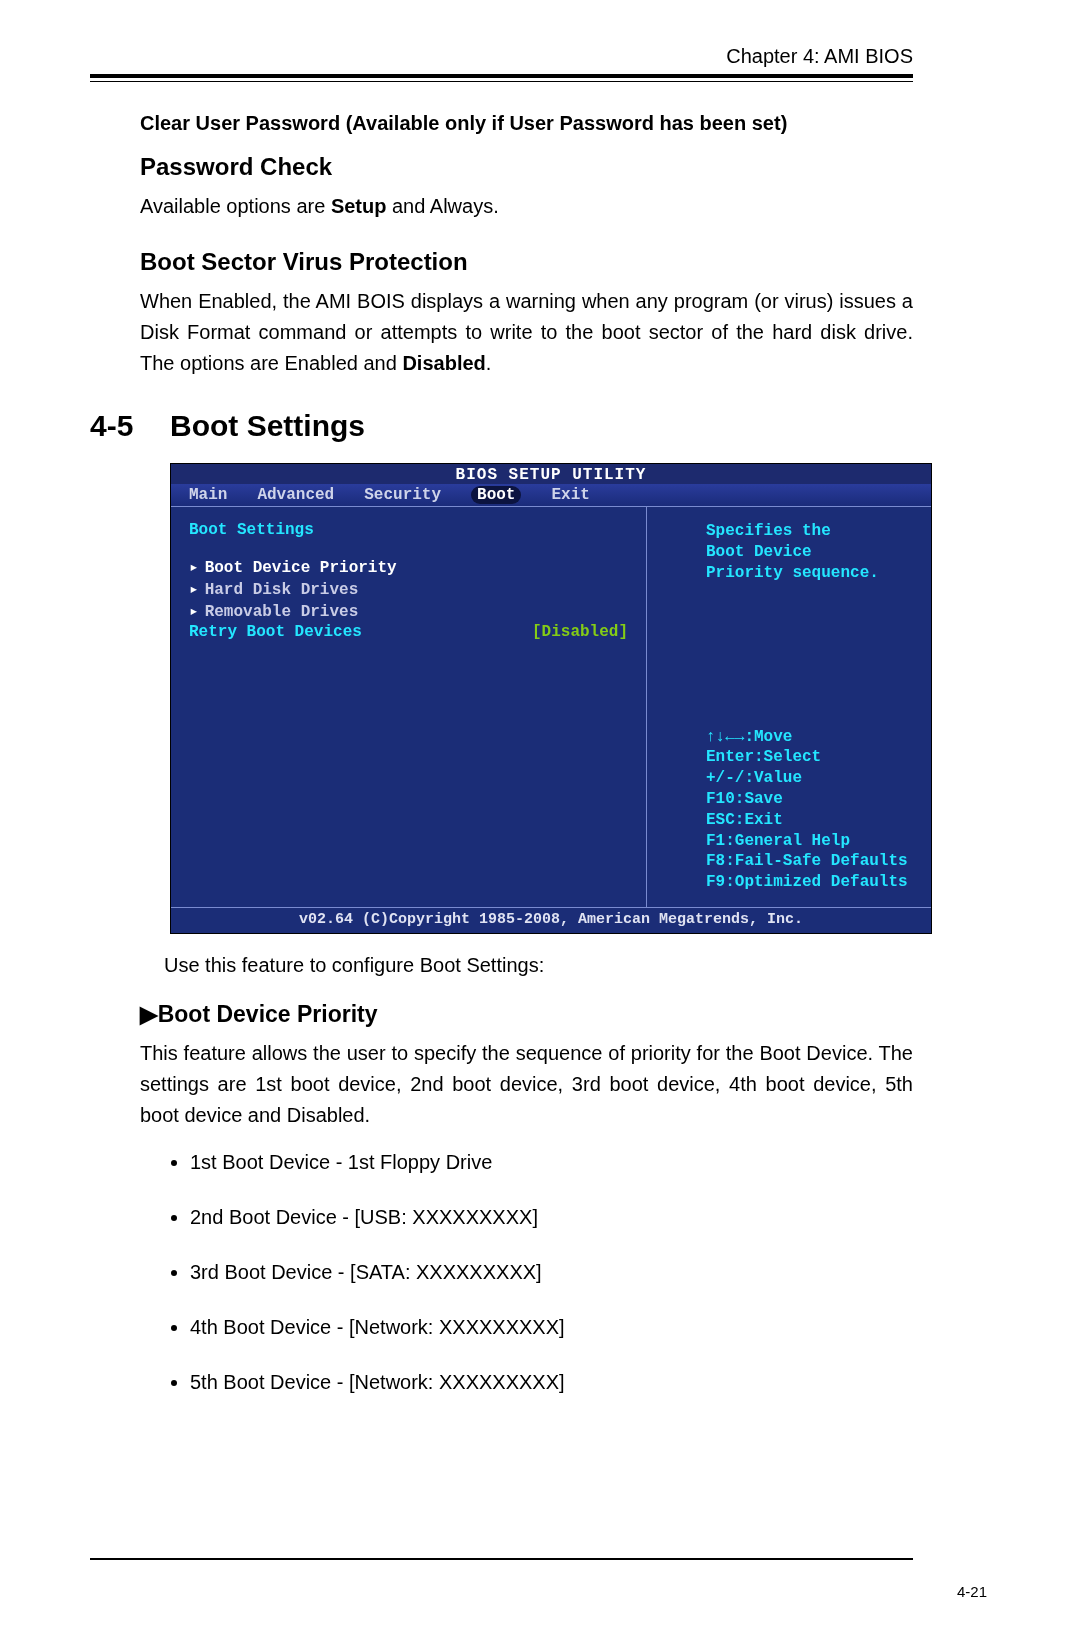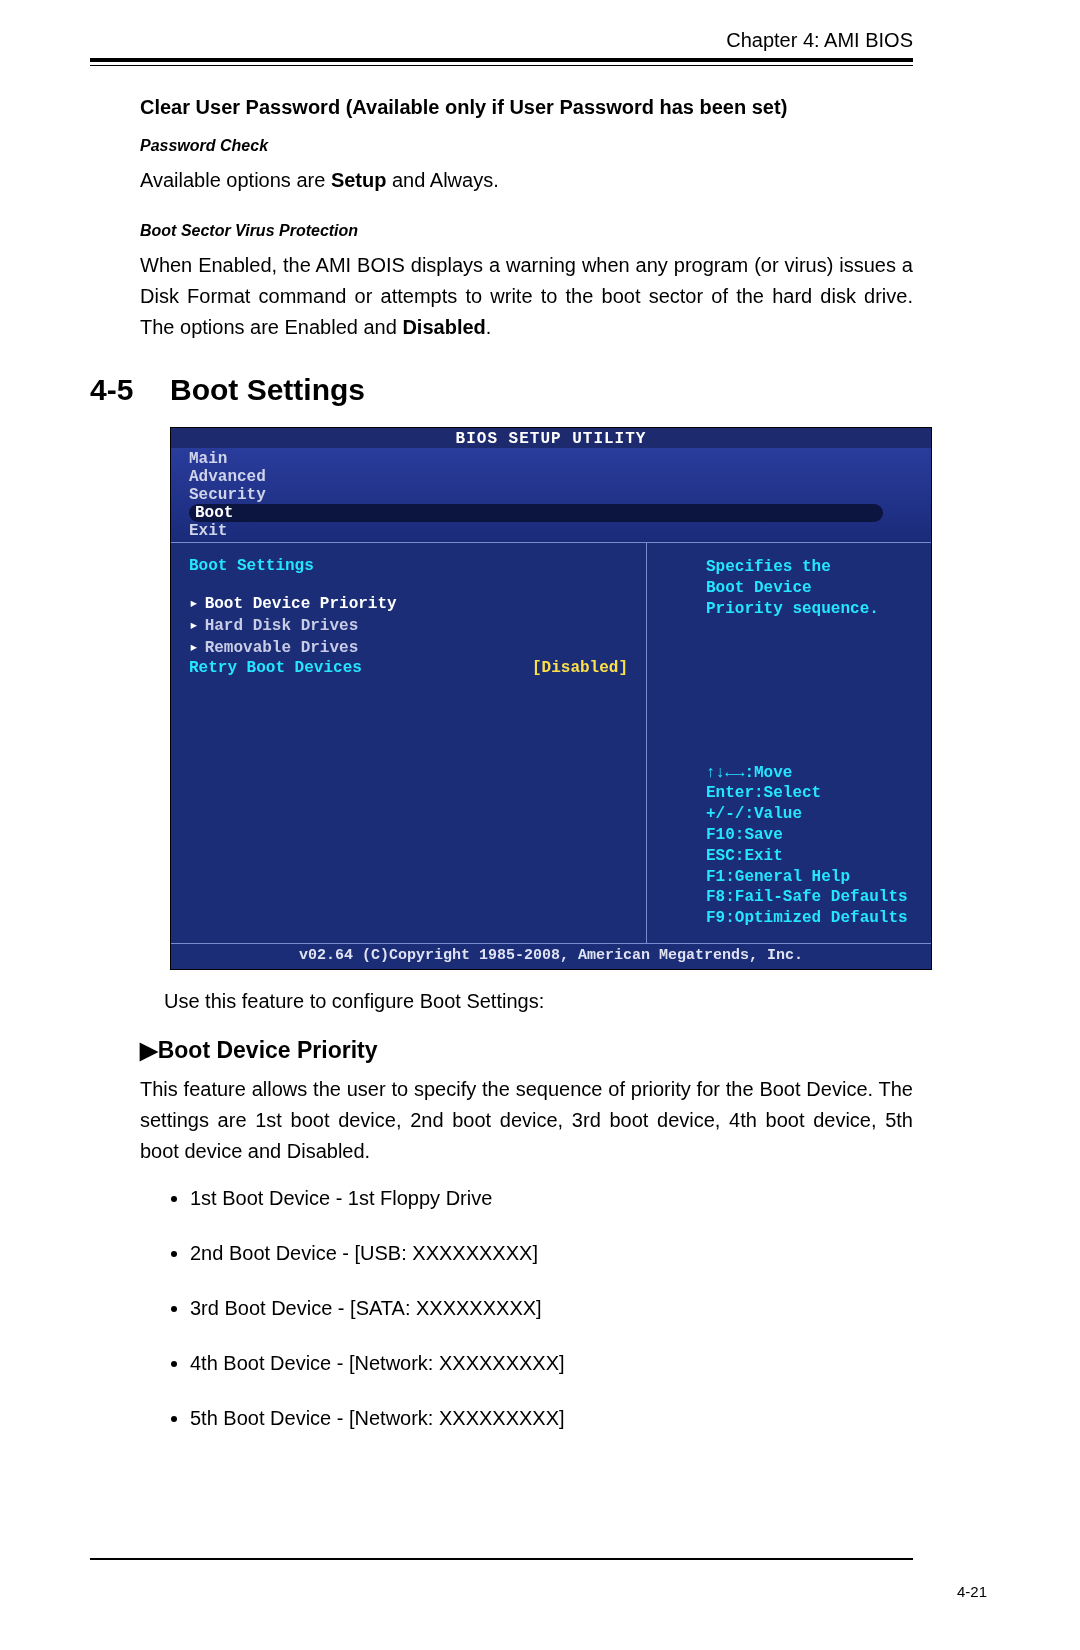--- a/index.html
+++ b/index.html
@@ -1,37 +1,37 @@
 <!DOCTYPE html>
 <html><head>
 <meta charset="utf-8">
 <style>
   html,body{margin:0;padding:0;background:#fff;}
   .page{
     width:1003px;height:1650px;
     box-sizing:border-box;
-    padding:29px 90px 40px 90px;
+    padding:45px 90px 40px 90px;
     font-family:Arial,Helvetica,sans-serif;
     color:#000;
     position:relative;
   }
   .chapter{
     text-align:right;
     font-size:20px;
     margin-bottom:6px;
   }
   .dbl-rule{
     border-top:4px solid #000;
     border-bottom:1.5px solid #000;
     height:3px;
     margin-bottom:30px;
   }
   .b{font-weight:bold;}
   .h-clear{font-size:20px;font-weight:bold;margin:0 0 18px 50px;}
-  .h-sub{font-size:16px;font-weight:bold;margin:0 0 10px 50px;font-style:italic;}
+  .h-sub{font-size:24px;font-weight:bold;margin:0 0 10px 50px;}
   .body-text{font-size:20px;line-height:1.55;margin:0 0 20px 50px;text-align:justify;}
   .body-text-nosetup{font-size:20px;line-height:1.55;margin:0 0 26px 50px;}
   .section-head{font-size:30px;font-weight:bold;margin:30px 0 20px 0;}
   .section-head .num{display:inline-block;width:80px;}
   .bios-wrap{margin:0 0 20px 80px;}
   .bios{
     width:760px;
     font-family:"Courier New",monospace;
     font-size:16px;
     font-weight:bold;
@@ -42,21 +42,20 @@
   .bios-title{
     text-align:center;
     letter-spacing:1px;
     padding:2px 0 0 0;
   }
   .bios-menu{
     display:flex;
     background:linear-gradient(#2a3c9c,#1a2b7a);
     border-bottom:1px solid #7a8bd0;
     padding:2px 18px 2px 18px;
-    flex-direction:column;
   }
   .bios-menu span{margin-right:30px;color:#cfd4ea;}
   .bios-menu .active{color:#fff;background:#0c1440;padding:0 6px;border-radius:9px;}
   .bios-body{
     display:flex;
     height:400px;
     background:#1b2d77;
   }
   .bios-left{
     flex:1;
@@ -70,21 +69,21 @@
     display:flex;
     flex-direction:column;
     justify-content:space-between;
   }
   .bios-left .hdr{color:#24e6ff;margin-bottom:10px;}
   .bios-left .item{color:#c9cce6;margin:2px 0;}
   .bios-left .sel{color:#fff;}
   .bios-left .tri{color:#fff;margin-right:6px;}
   .bios-left .row{display:flex;}
   .bios-left .lab{flex:1;}
-  .bios-left .val{color:#fde047;}
+  .bios-left .val{color:#84cc16;}
   .help-top div, .help-bot div{line-height:1.3;margin-left:47px;}
   .bios-footer{
     text-align:center;
     color:#dfe2f2;
     background:#1b2d77;
     border-top:1px solid #7a8bd0;
     padding:3px 0 5px 0;
     font-size:15px;
   }
   .after-bios{font-size:20px;margin:12px 0 24px 74px;}

